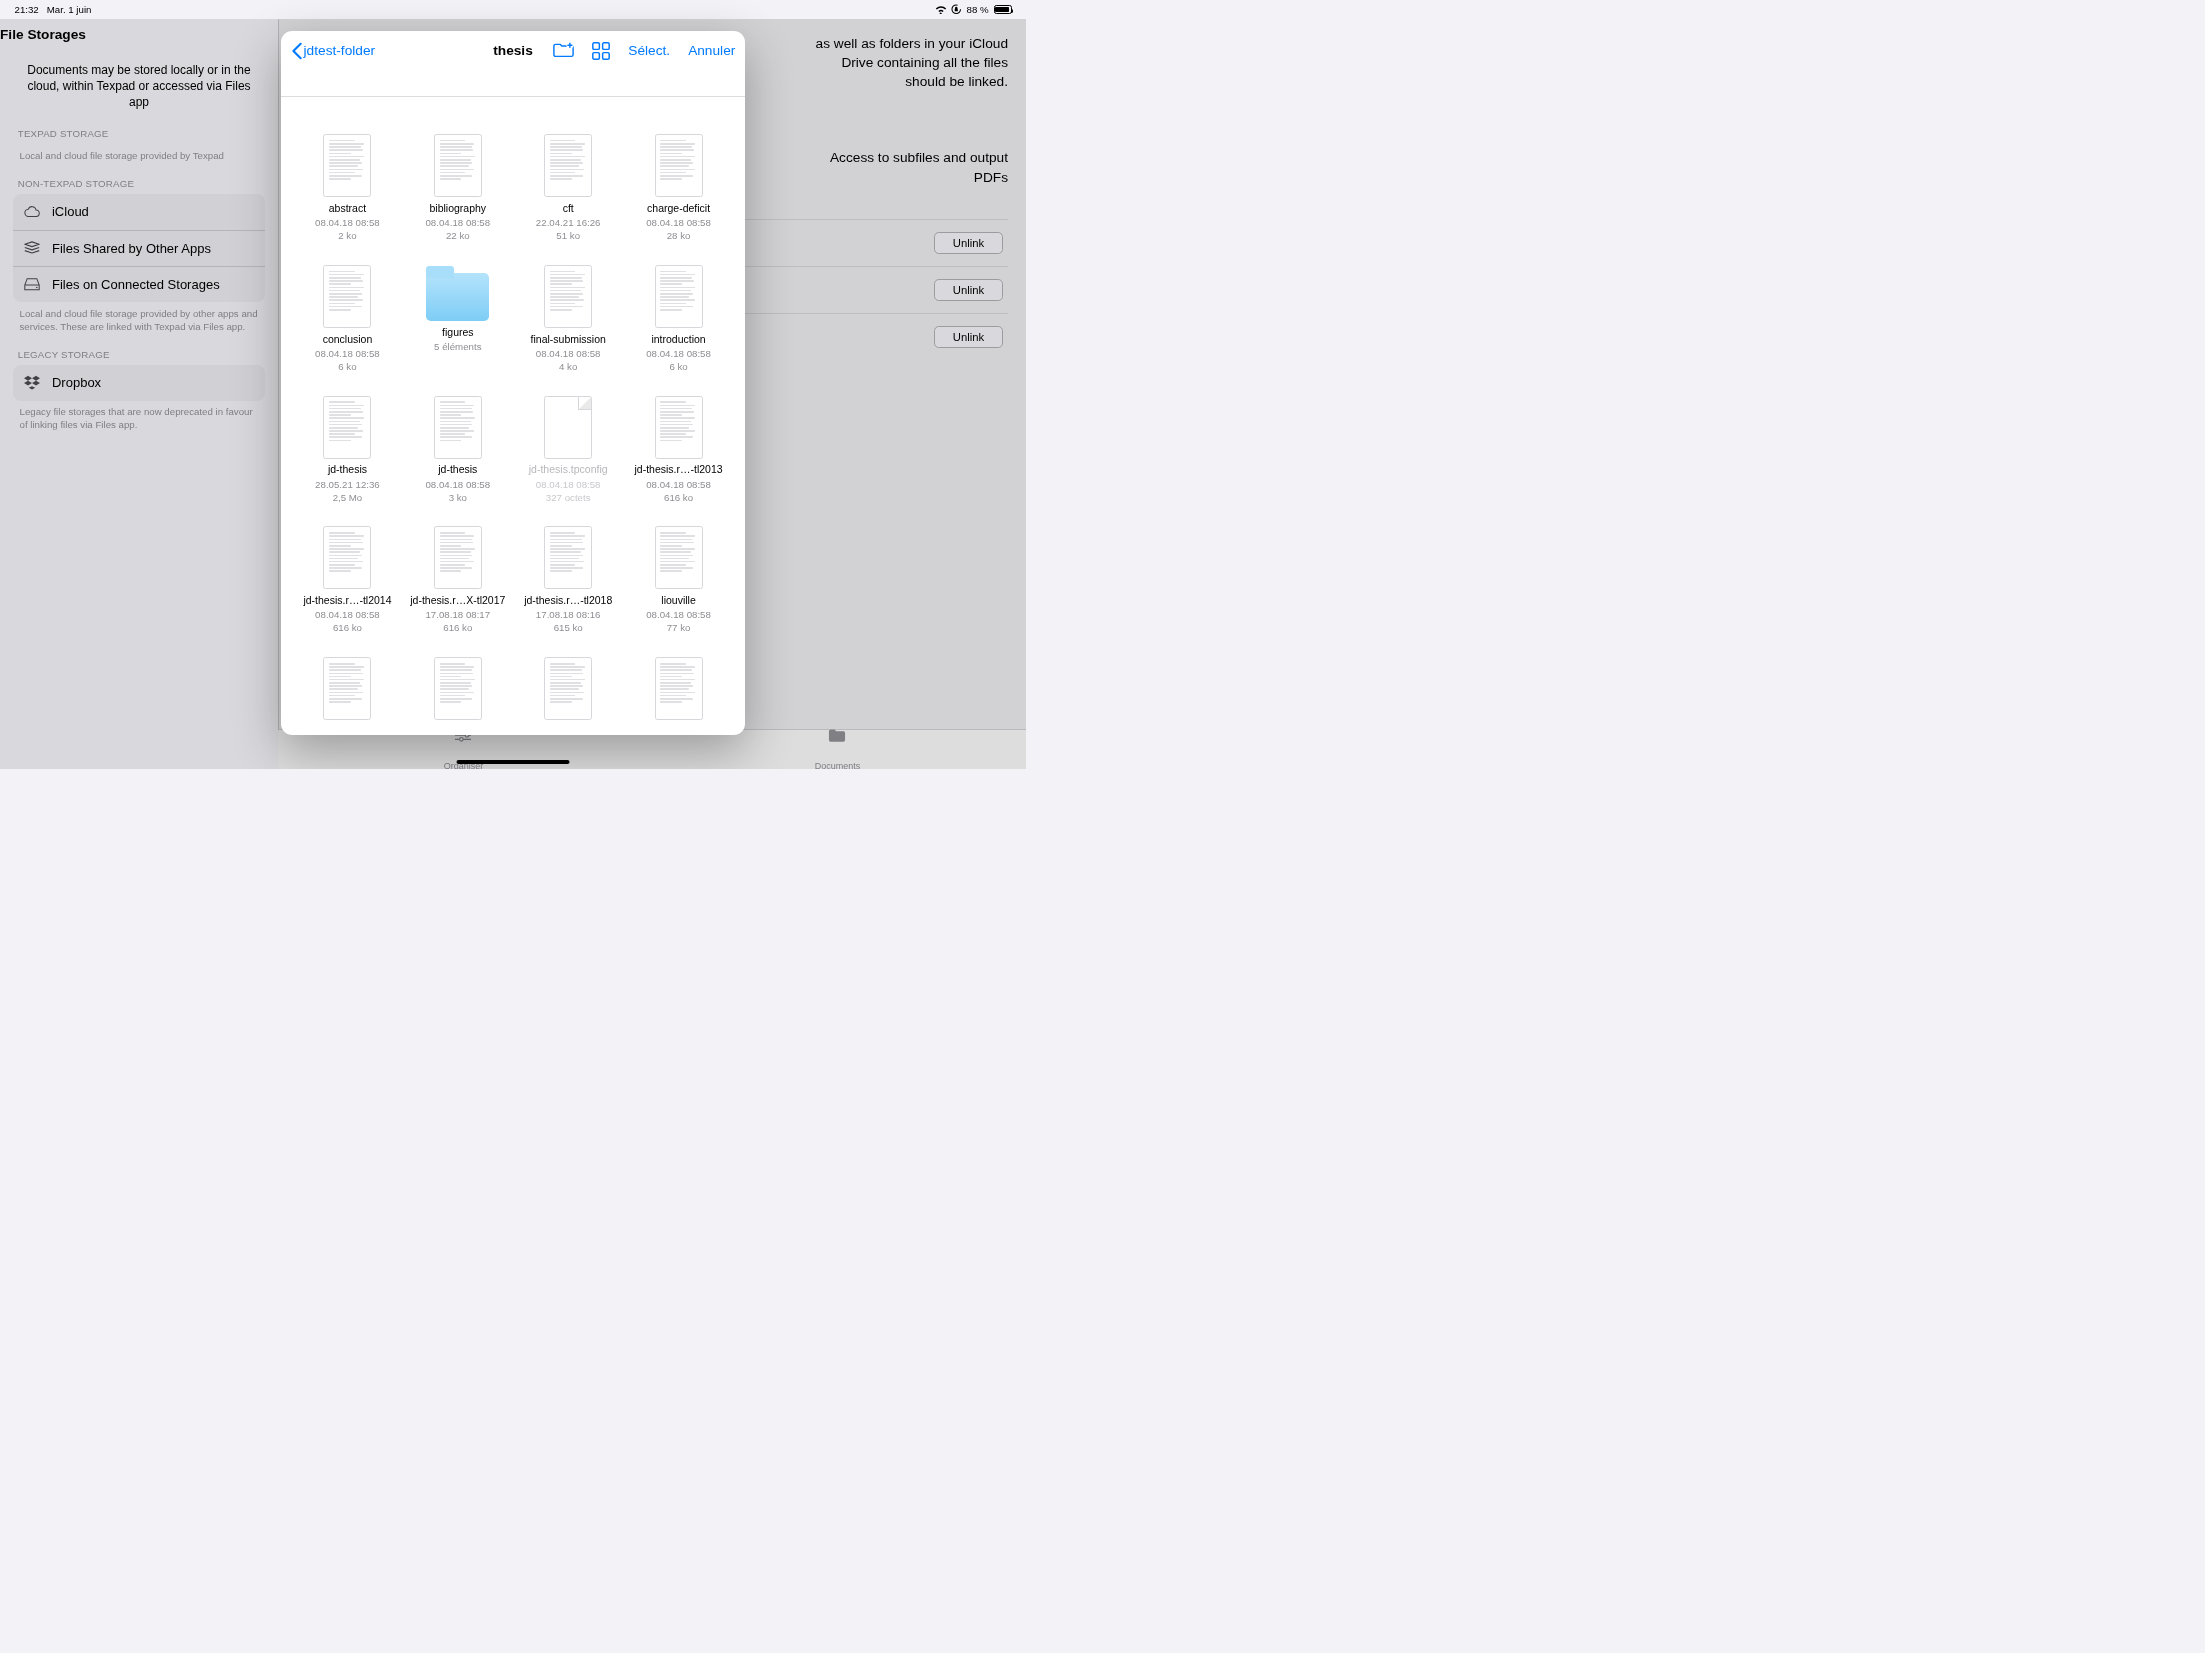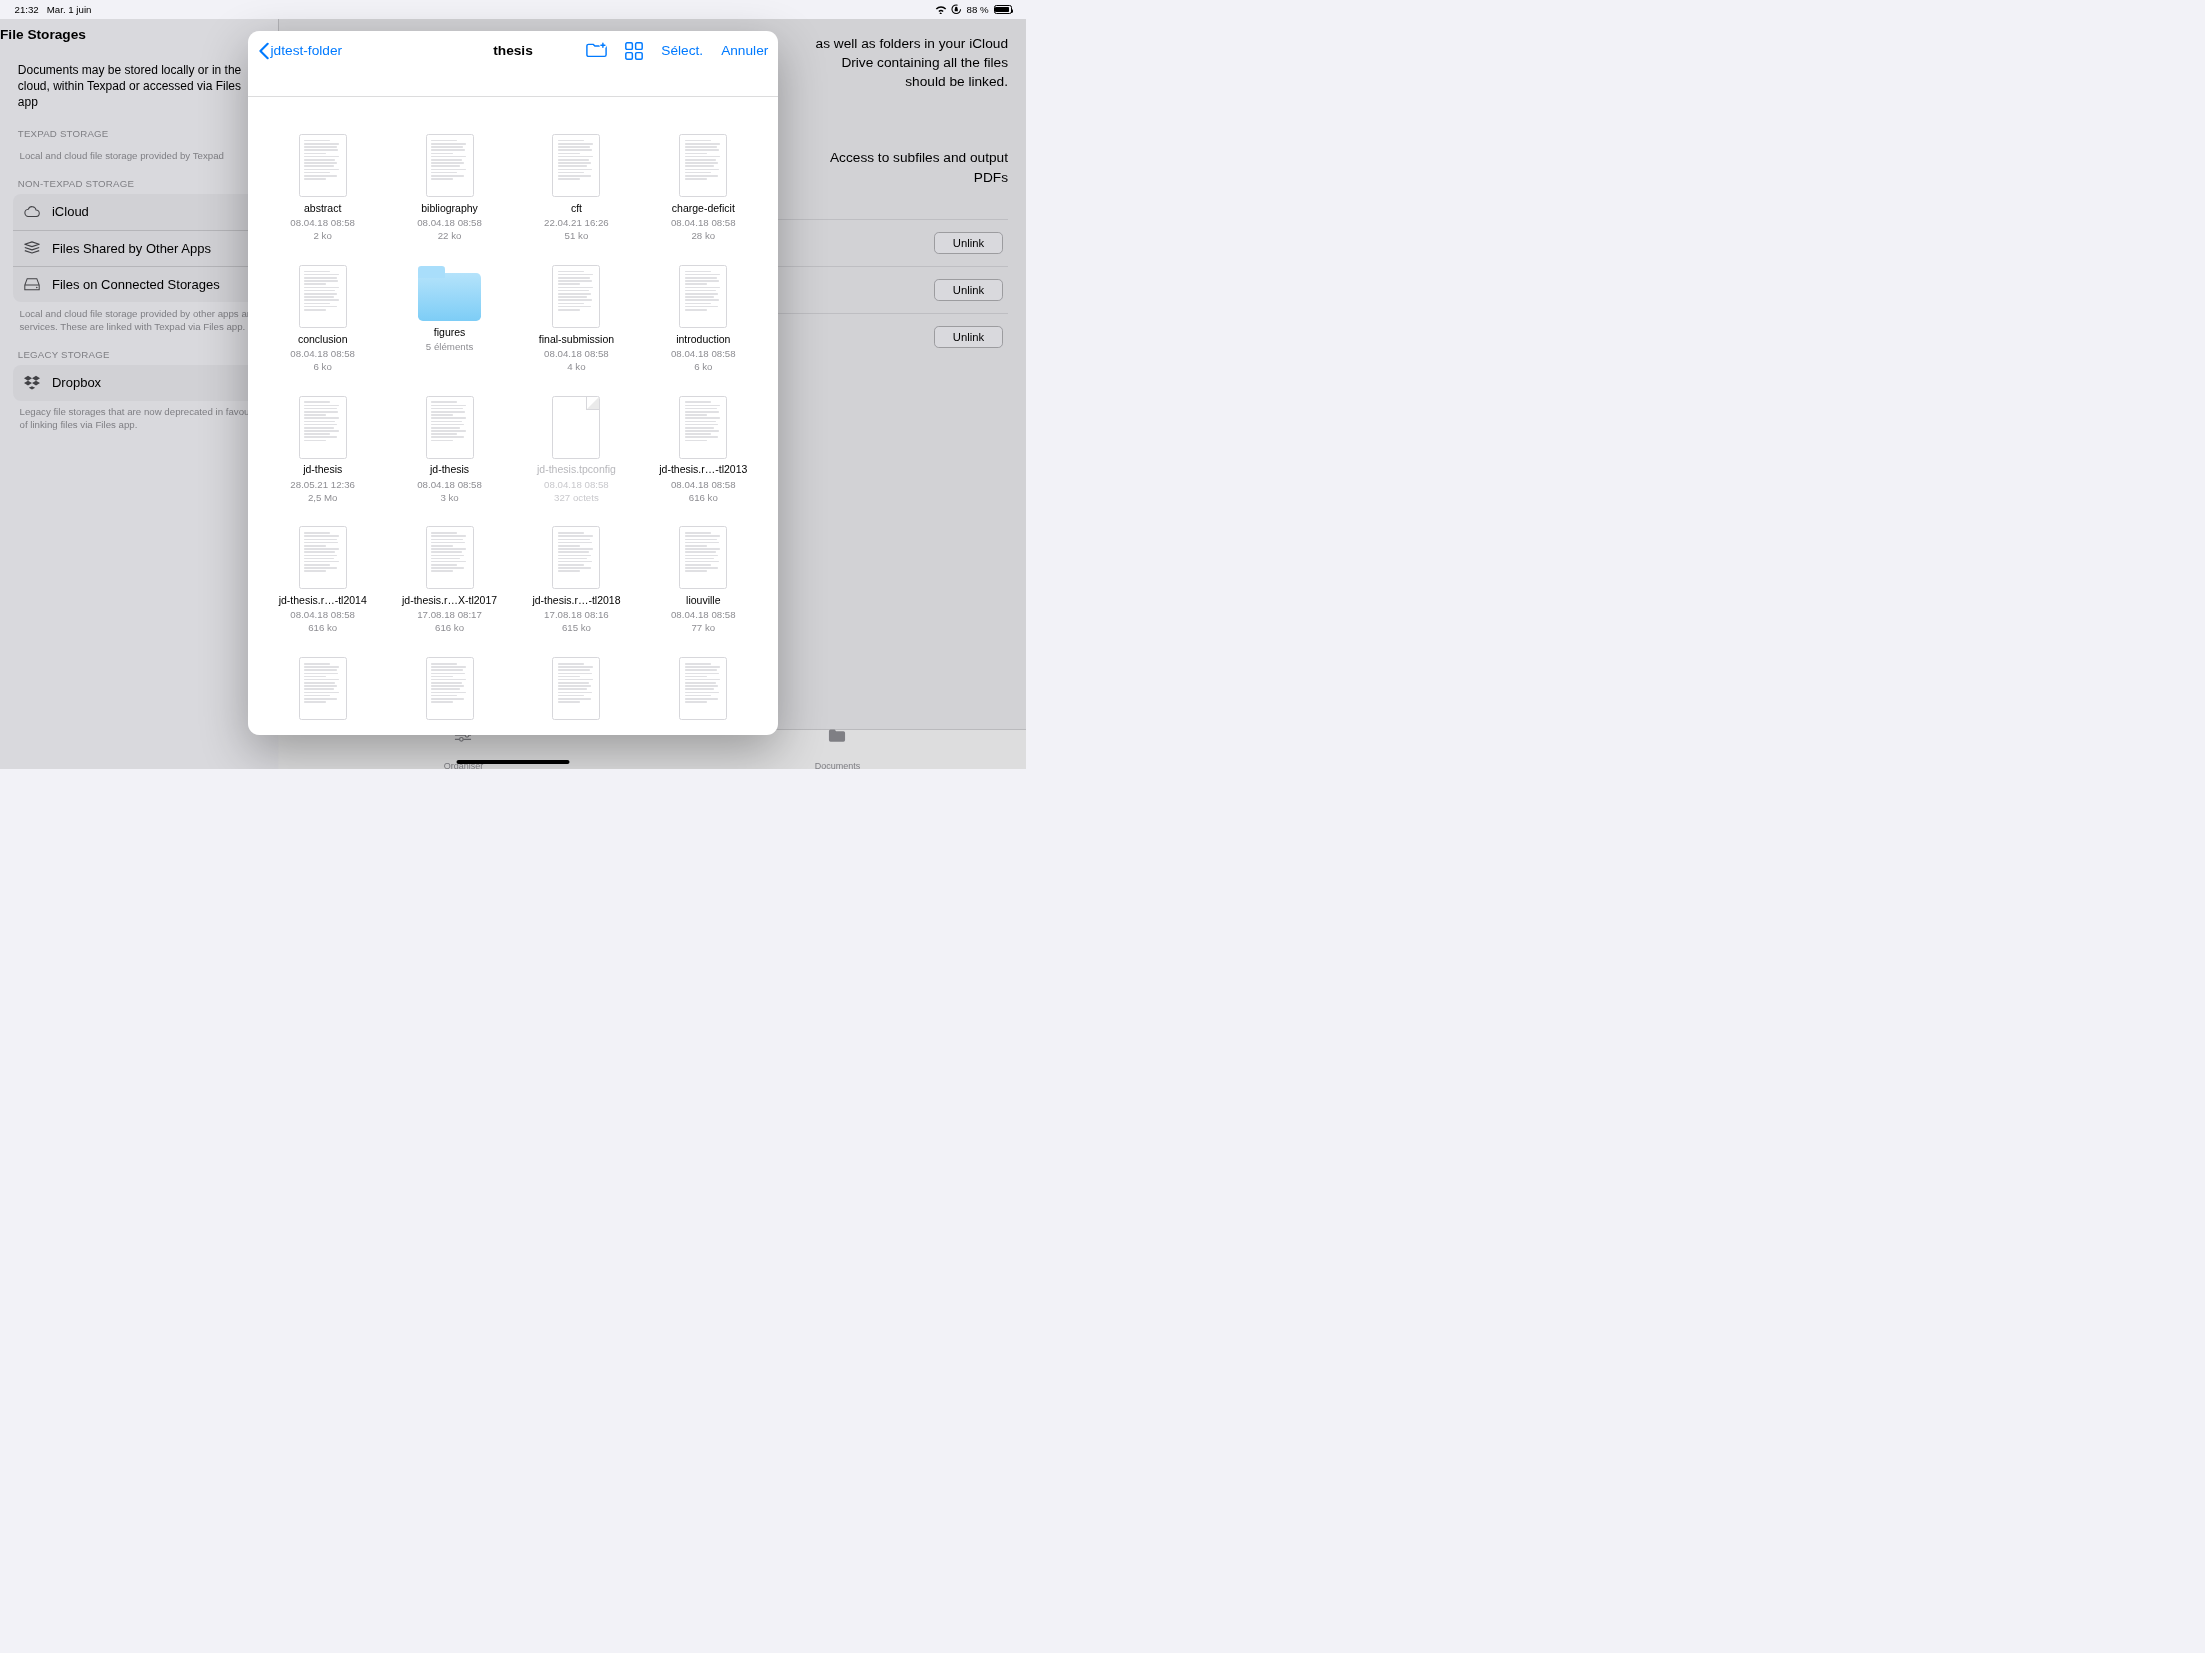--- a/index.html
+++ b/index.html
@@ -45,20 +45,21 @@
     margin-bottom: 13px;
   }
   .sidebar-inner {
     padding: 0 13px;
   }
   .intro {
     font-size: 12px;
     line-height: 1.35;
     color: #000;
     padding: 6.5px 4.8px 3.2px 4.8px;
+    text-align: center;
   }
   .group-label {
     font-size: 9.7px;
     letter-spacing: 0.2px;
     color: #8e8e93;
     padding: 14.5px 4.8px 4.8px 4.8px;
     text-transform: uppercase;
   }
   .group-note {
     font-size: 9.7px;
@@ -130,21 +131,21 @@
   
   .scrim {
     position: absolute; inset: 19.4px 0 0 0;
     background: rgba(0,0,0,.10);
     z-index: 40;
   }
   .modal {
     position: absolute;
     left: 50%; transform: translateX(-50%);
     top: 31px;
-    width: 530px;
+    width: 464px;
     bottom: 34px;
     background: #fff;
     border-radius: 11.3px;
     z-index: 50;
     box-shadow: 0 16px 48px rgba(0,0,0,.3);
     display: flex;
     flex-direction: column;
     overflow: hidden;
     gap: 26px;
   }

